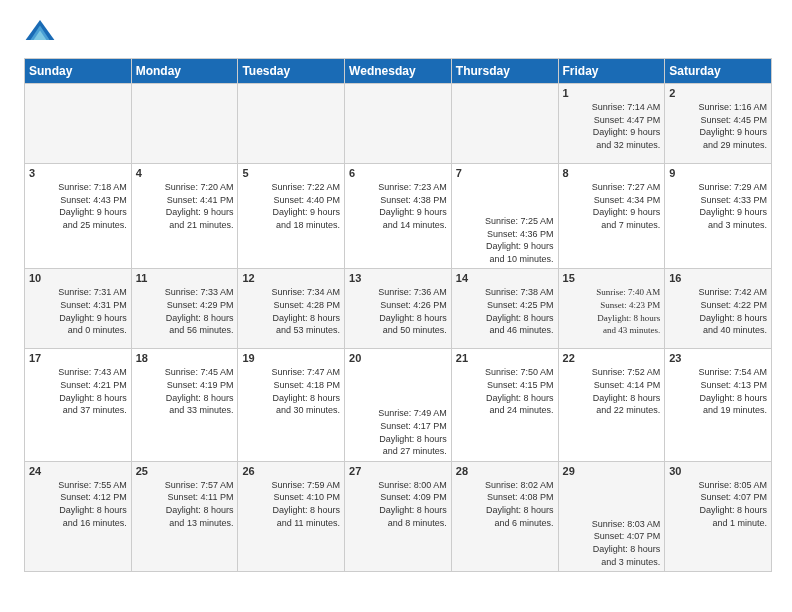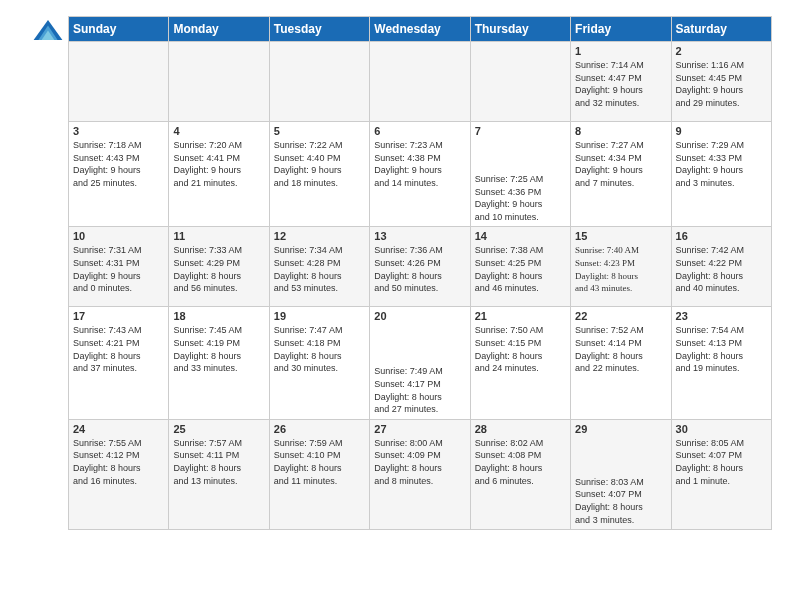--- a/index.html
+++ b/index.html
@@ -6,22 +6,23 @@
     body {
       font-family: Arial, sans-serif;
       background: #fff;
       width: 792px;
       height: 612px;
       overflow: hidden;
     }
     .page {
       width: 792px;
       height: 443px;
-      padding: 16px 20px 10px 32px;
+      padding: 16px 20px 10px 24px;
       display: flex;
+      flex-direction: column;
     }
     .header {
       display: flex;
       justify-content: space-between;
       align-items: flex-start;
       margin-bottom: 10px;
     }
     .logo {
       display: flex;
       align-items: center;
@@ -92,20 +93,21 @@
     .day-num {
       font-size: 11px;
       font-weight: bold;
       display: block;
       margin-bottom: 2px;
     }
     .day-info {
       font-size: 9px;
       line-height: 1.4;
       color: #333;
+      text-align: right;
     }
     .empty-cell {
       background: #f5f5f5 !important;
     }
   </style>
 </head>
 <body>
 
 <div class="page">
   <div class="header">

